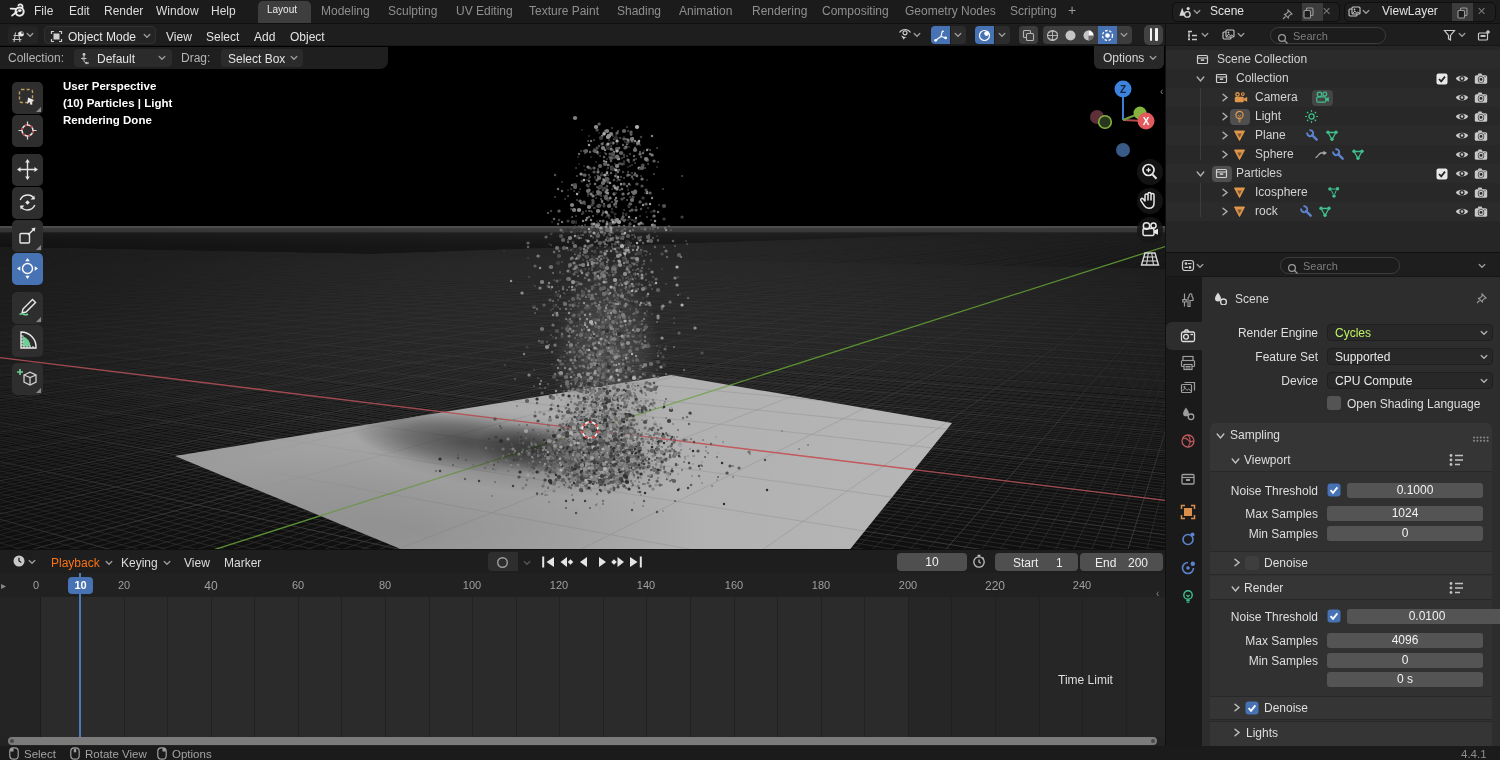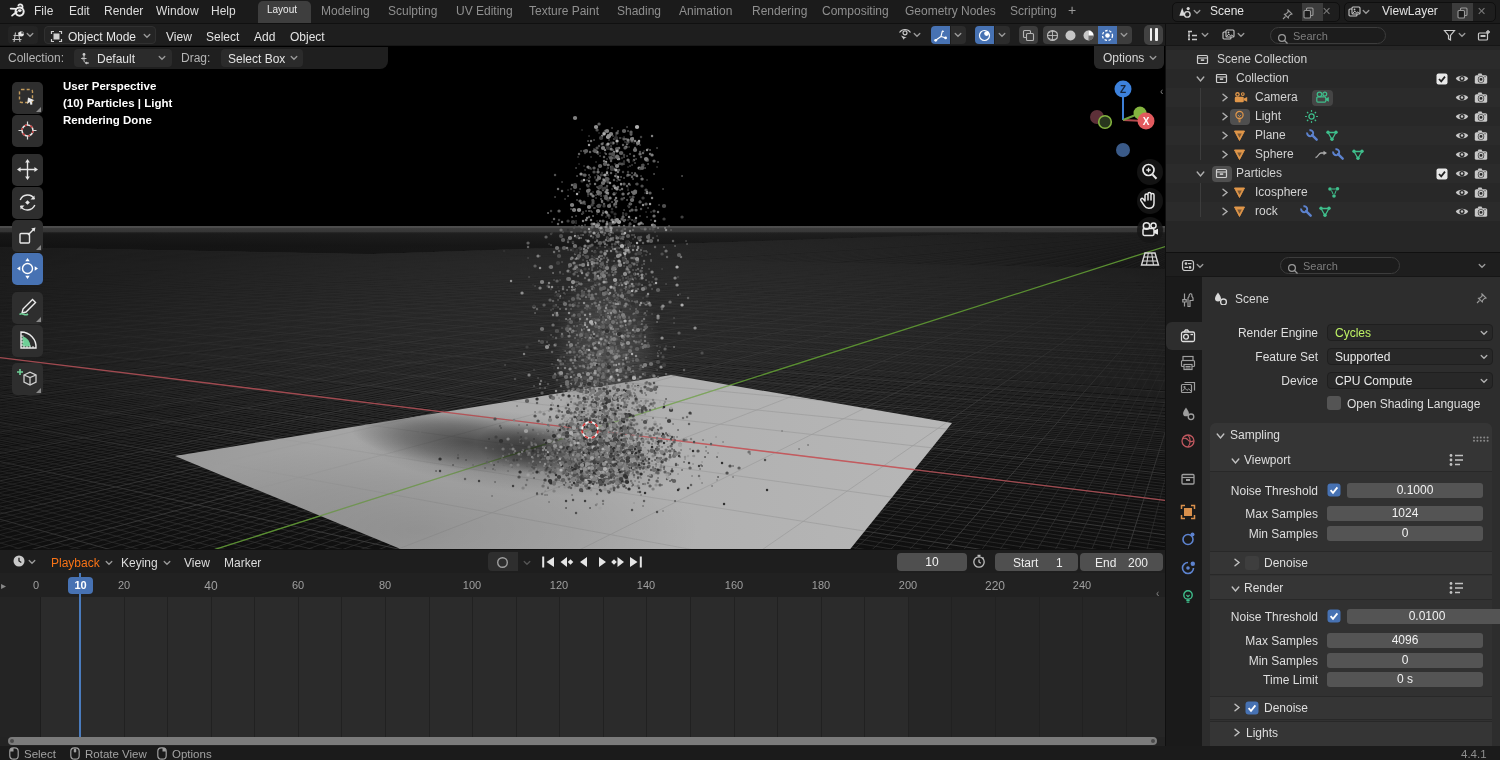--- a/index.html
+++ b/index.html
@@ -960,21 +960,21 @@
 <div class="t" style="left:1058px;top:610px;width:260px;text-align:right;font-size:12px;color:#dedede;position:absolute">Noise Threshold</div>
 <svg class="ab" style="left:1327px;top:609px" width="14" height="14" viewBox="0 0 14 14">
     <rect x="0.5" y="0.5" width="13" height="13" rx="3" fill="#4772b3"></rect>
     <path d="M3.6 7.2l2.4 2.6 4.4-5.4" stroke="#fff" stroke-width="1.8" fill="none"></path>
   </svg>
 <div class="ab" style="left:1347px;top:609px;width:160px;height:15px;background:#545454;border-radius:3px;text-align:center;font-size:12px;color:#f2f2f2;line-height:15px">0.0100</div>
 <div class="t" style="left:1058px;top:634px;width:260px;text-align:right;font-size:12px;color:#dedede;position:absolute">Max Samples</div>
 <div class="ab" style="left:1327px;top:633px;width:156px;height:15px;background:#545454;border-radius:3px;text-align:center;font-size:12px;color:#f2f2f2;line-height:15px">4096</div>
 <div class="t" style="left:1058px;top:654px;width:260px;text-align:right;font-size:12px;color:#dedede;position:absolute">Min Samples</div>
 <div class="ab" style="left:1327px;top:653px;width:156px;height:15px;background:#545454;border-radius:3px;text-align:center;font-size:12px;color:#f2f2f2;line-height:15px">0</div>
-<div class="t" style="left:1058px;top:673px;width:260px;text-align:right;font-size:12px;color:#dedede;position:absolute">Time Limit</div>
+<div class="t" style="left:1058px;top:673px;width:260px;text-align:left;font-size:12px;color:#dedede;position:absolute">Time Limit</div>
 <div class="ab" style="left:1327px;top:672px;width:156px;height:15px;background:#545454;border-radius:3px;text-align:center;font-size:12px;color:#f2f2f2;line-height:15px">0 s</div>
 <div class="ab" style="left:1210px;top:696px;width:282px;height:24px;background:#353535;border-top:1px solid #282828;border-bottom:1px solid #282828"></div>
 <svg class="ab" style="left:1232px;top:703px" width="9" height="9" viewBox="0 0 9 9">
     <path d="M3 1.2L7 4.5L3 7.8" stroke="#c2c2c2" stroke-width="1.4" fill="none" stroke-linecap="round"></path>
   </svg>
 <svg class="ab" style="left:1245px;top:701px" width="14" height="14" viewBox="0 0 14 14">
     <rect x="0.5" y="0.5" width="13" height="13" rx="3" fill="#4772b3"></rect>
     <path d="M3.6 7.2l2.4 2.6 4.4-5.4" stroke="#fff" stroke-width="1.8" fill="none"></path>
   </svg>
 <div class="t" style="left:1264px;top:701px;font-size:12px;color:#dedede">Denoise</div>

